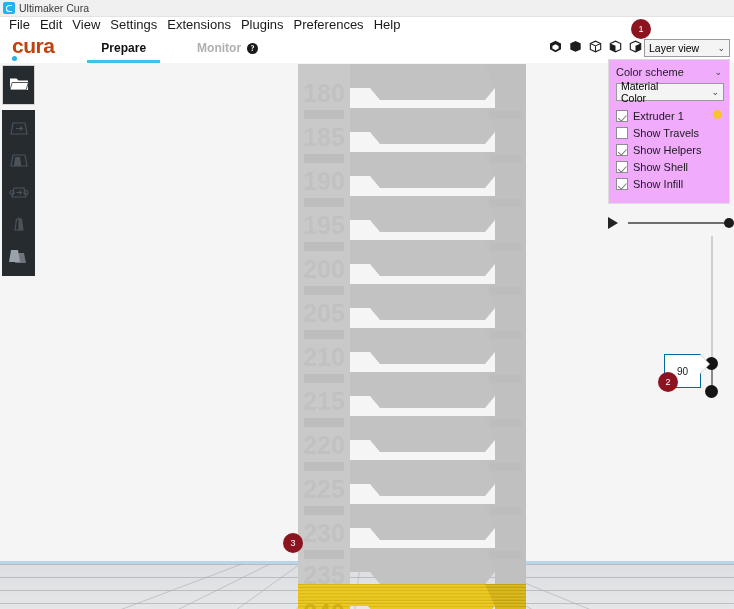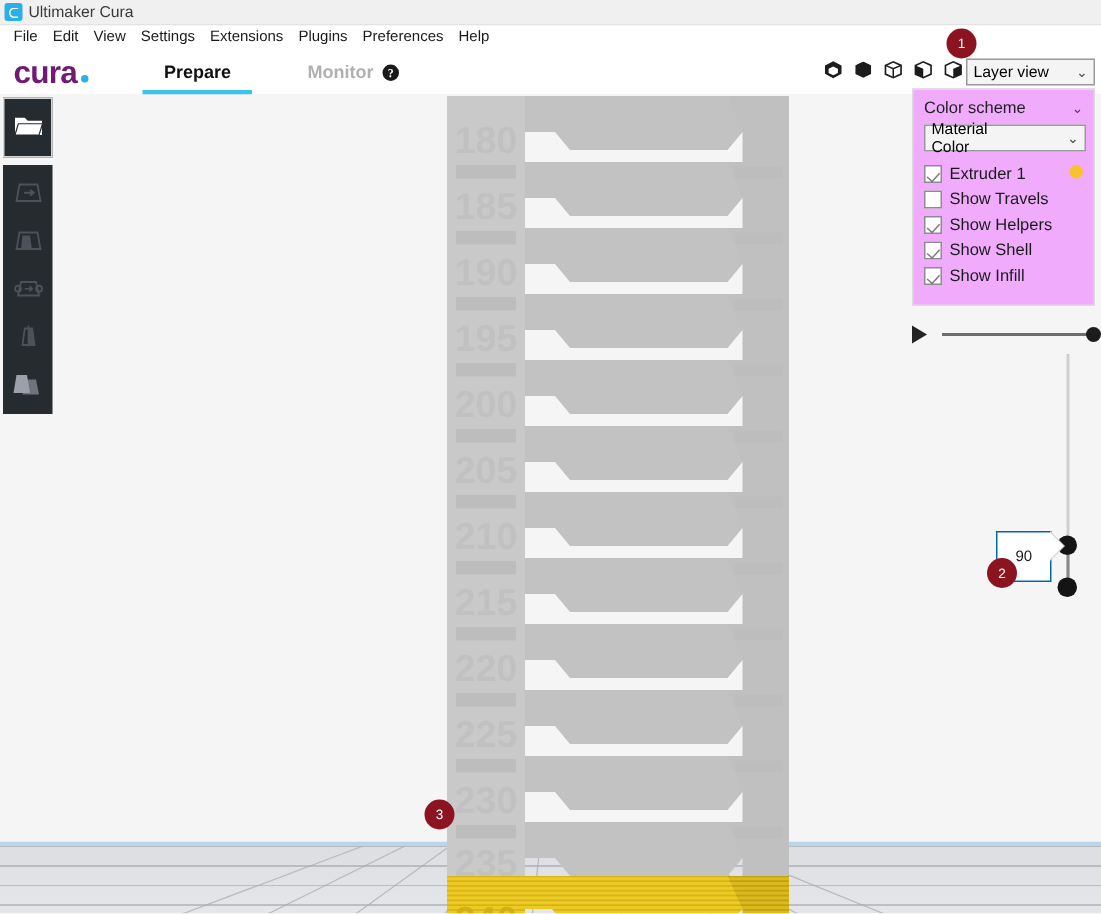--- a/index.html
+++ b/index.html
@@ -50,21 +50,21 @@
     color: #3a3a3a;
   }
 
   
   .menubar {
     height: 16px;
     background: #ffffff;
     display: flex;
     align-items: center;
     padding-left: 4px;
-    font-size: 10px;
+    font-size: 13px;
     color: #1a1a1a;
   }
   .menubar .menu-item {
     padding: 0 5px;
     line-height: 16px;
     white-space: nowrap;
     cursor: default;
   }
 
   
@@ -74,24 +74,25 @@
     display: flex;
     align-items: center;
     position: relative;
     border-bottom: 1px solid #ebebeb;
   }
   .logo {
     margin-left: 9px;
     font-size: 21px;
     font-weight: bold;
     letter-spacing: -0.5px;
-    color: #701a75;
+    color: #c2410c;
     line-height: 1;
     display: flex;
     align-items: baseline;
+    flex-direction: column;
   }
   .logo-dot {
     display: inline-block;
     width: 5px; height: 5px;
     background: #2ab0e8;
     border-radius: 50%;
     margin-left: 3px;
   }
   .stages {
     display: flex;

